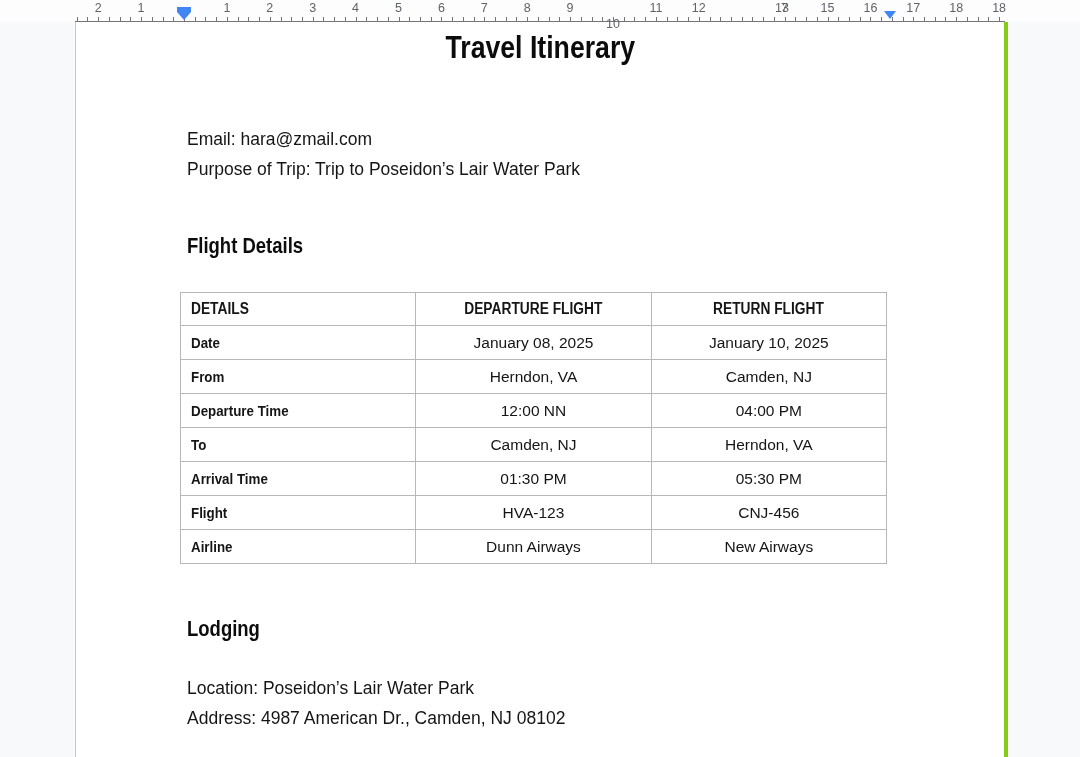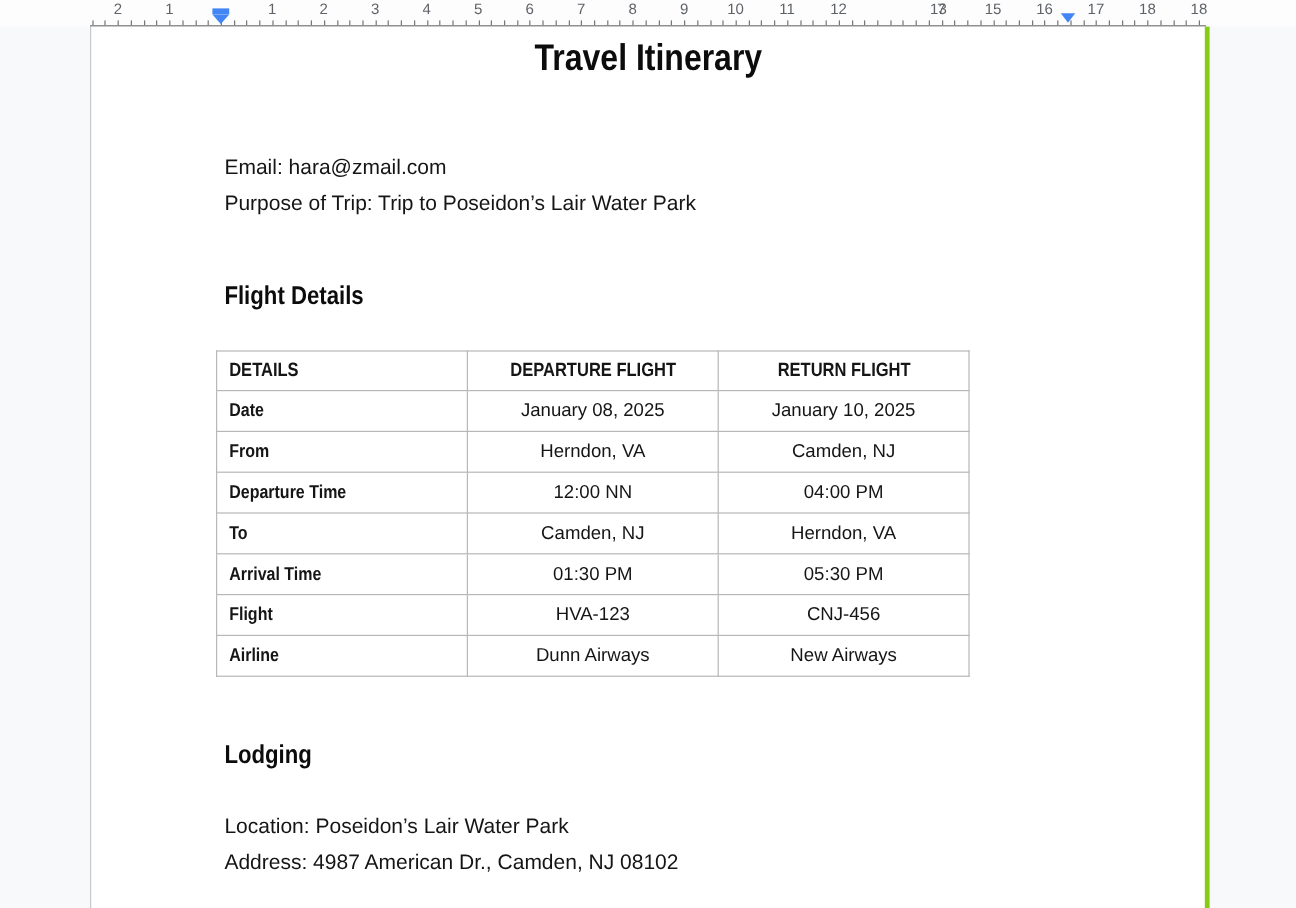--- a/index.html
+++ b/index.html
@@ -45,21 +45,21 @@
   .cond-left{transform-origin:0 50%;}
   .title{
     margin:4px 0 0 0;position:relative;left:5px;
     text-align:center;font-size:31px;line-height:44px;font-weight:bold;color:#0c0c0c;
   }
   .info-block{margin-top:55px;}
   .doc-line{margin:0 0 0 7px;font-size:17.5px;line-height:29.6px;}
   .section-heading{margin:48px 0 0 7px;font-size:21.5px;line-height:28px;font-weight:bold;color:#0c0c0c;}
   .section-heading.lodging{margin-top:51px;}
   .flight-table{
-    border-collapse:collapse;margin-top:32px;width:628px;table-layout:fixed;
+    border-collapse:collapse;margin-top:32px;width:707px;table-layout:fixed;
   }
   .flight-table th,.flight-table td{
     border:1px solid var(--table-border);
     text-align:center;vertical-align:middle;
     padding:0;overflow:hidden;white-space:nowrap;
   }
   .flight-table th{height:32px;font-size:16px;font-weight:bold;}
   .flight-table td{height:33px;font-size:15.5px;font-weight:normal;}
   .flight-table .col-label{text-align:left;padding-left:10px;}
   .flight-table td.col-label{font-weight:bold;}
@@ -164,21 +164,21 @@
       <span class="ruler-num" style="left: 141.1px;">1</span>
       <span class="ruler-num" style="left: 226.9px;">1</span>
       <span class="ruler-num" style="left: 269.8px;">2</span>
       <span class="ruler-num" style="left: 312.7px;">3</span>
       <span class="ruler-num" style="left: 355.6px;">4</span>
       <span class="ruler-num" style="left: 398.5px;">5</span>
       <span class="ruler-num" style="left: 441.4px;">6</span>
       <span class="ruler-num" style="left: 484.3px;">7</span>
       <span class="ruler-num" style="left: 527.2px;">8</span>
       <span class="ruler-num" style="left: 570.1px;">9</span>
-      <span class="ruler-num" style="left: 613px;">10</span>
+      <span class="ruler-num" style="left: 613px; margin-top: 16px;">10</span>
       <span class="ruler-num" style="left: 655.9px;">11</span>
       <span class="ruler-num" style="left: 698.8px;">12</span>
       <span class="ruler-num" style="left: 782px;">13</span>
       <span class="ruler-num" style="left: 784.6px;">7</span>
       <span class="ruler-num" style="left: 827.5px;">15</span>
       <span class="ruler-num" style="left: 870.4px;">16</span>
       <span class="ruler-num" style="left: 913.3px;">17</span>
       <span class="ruler-num" style="left: 956.2px;">18</span>
       <span class="ruler-num" style="left: 999.1px;">18</span>
     </div>

